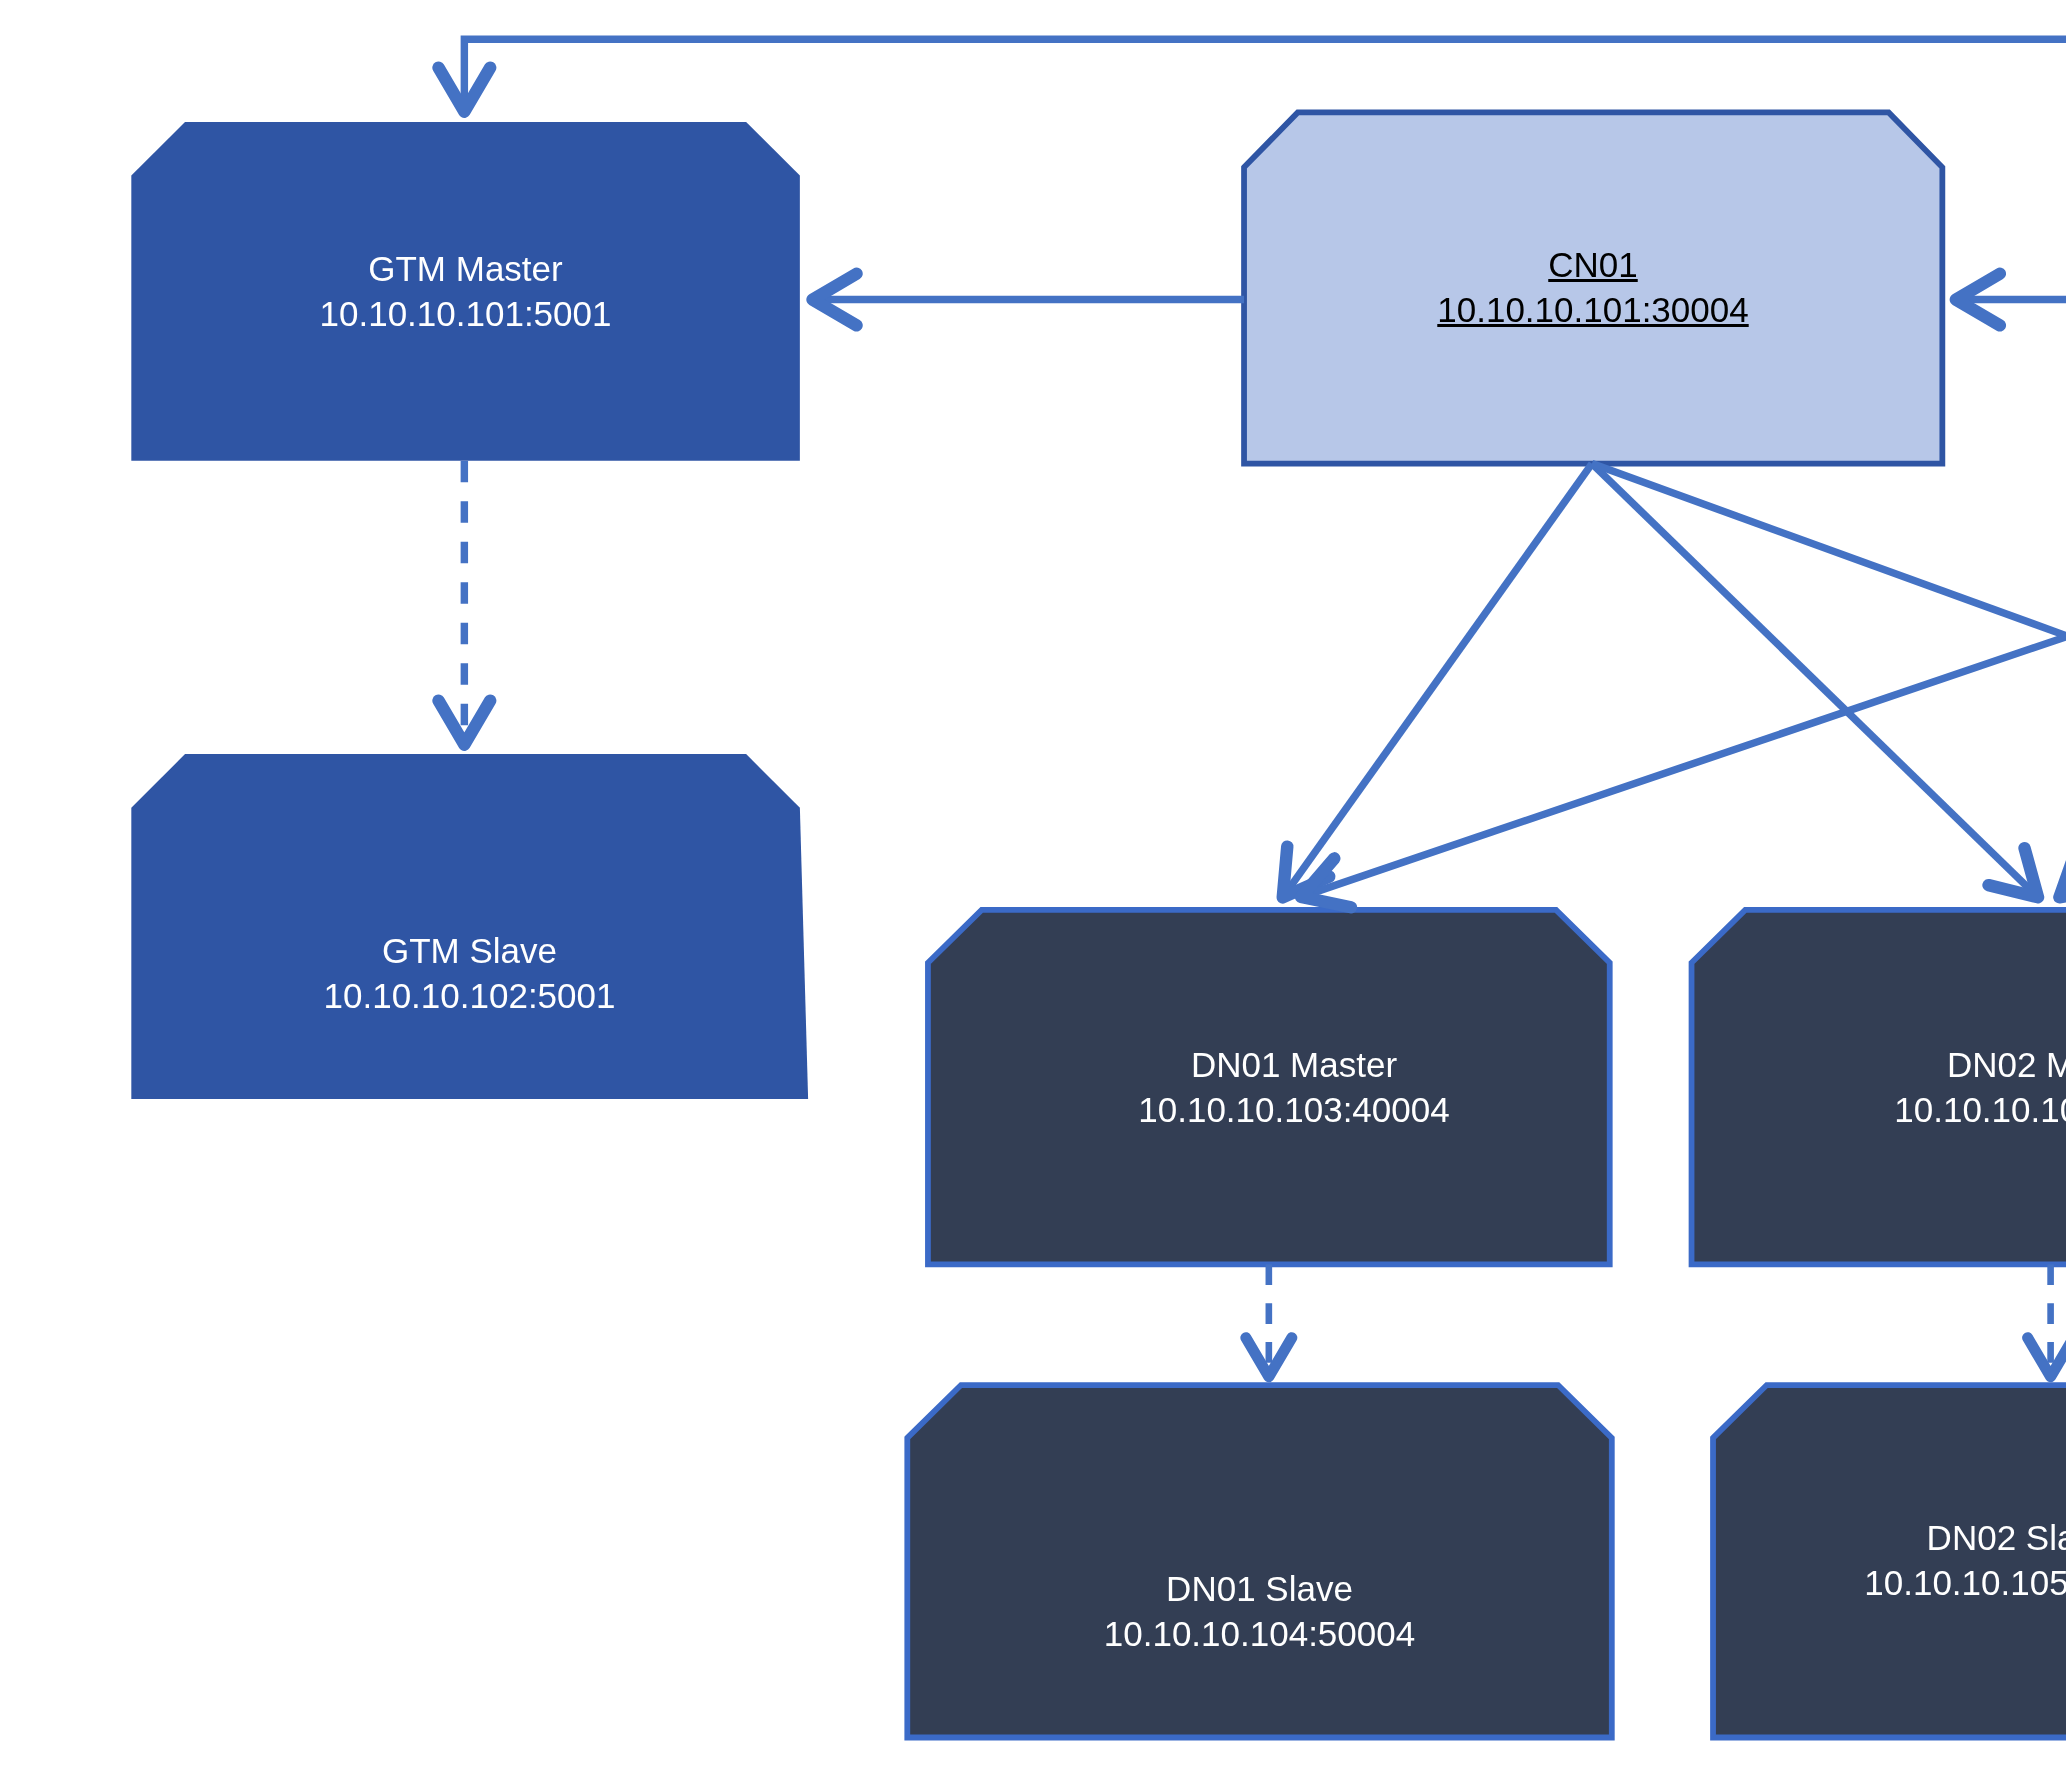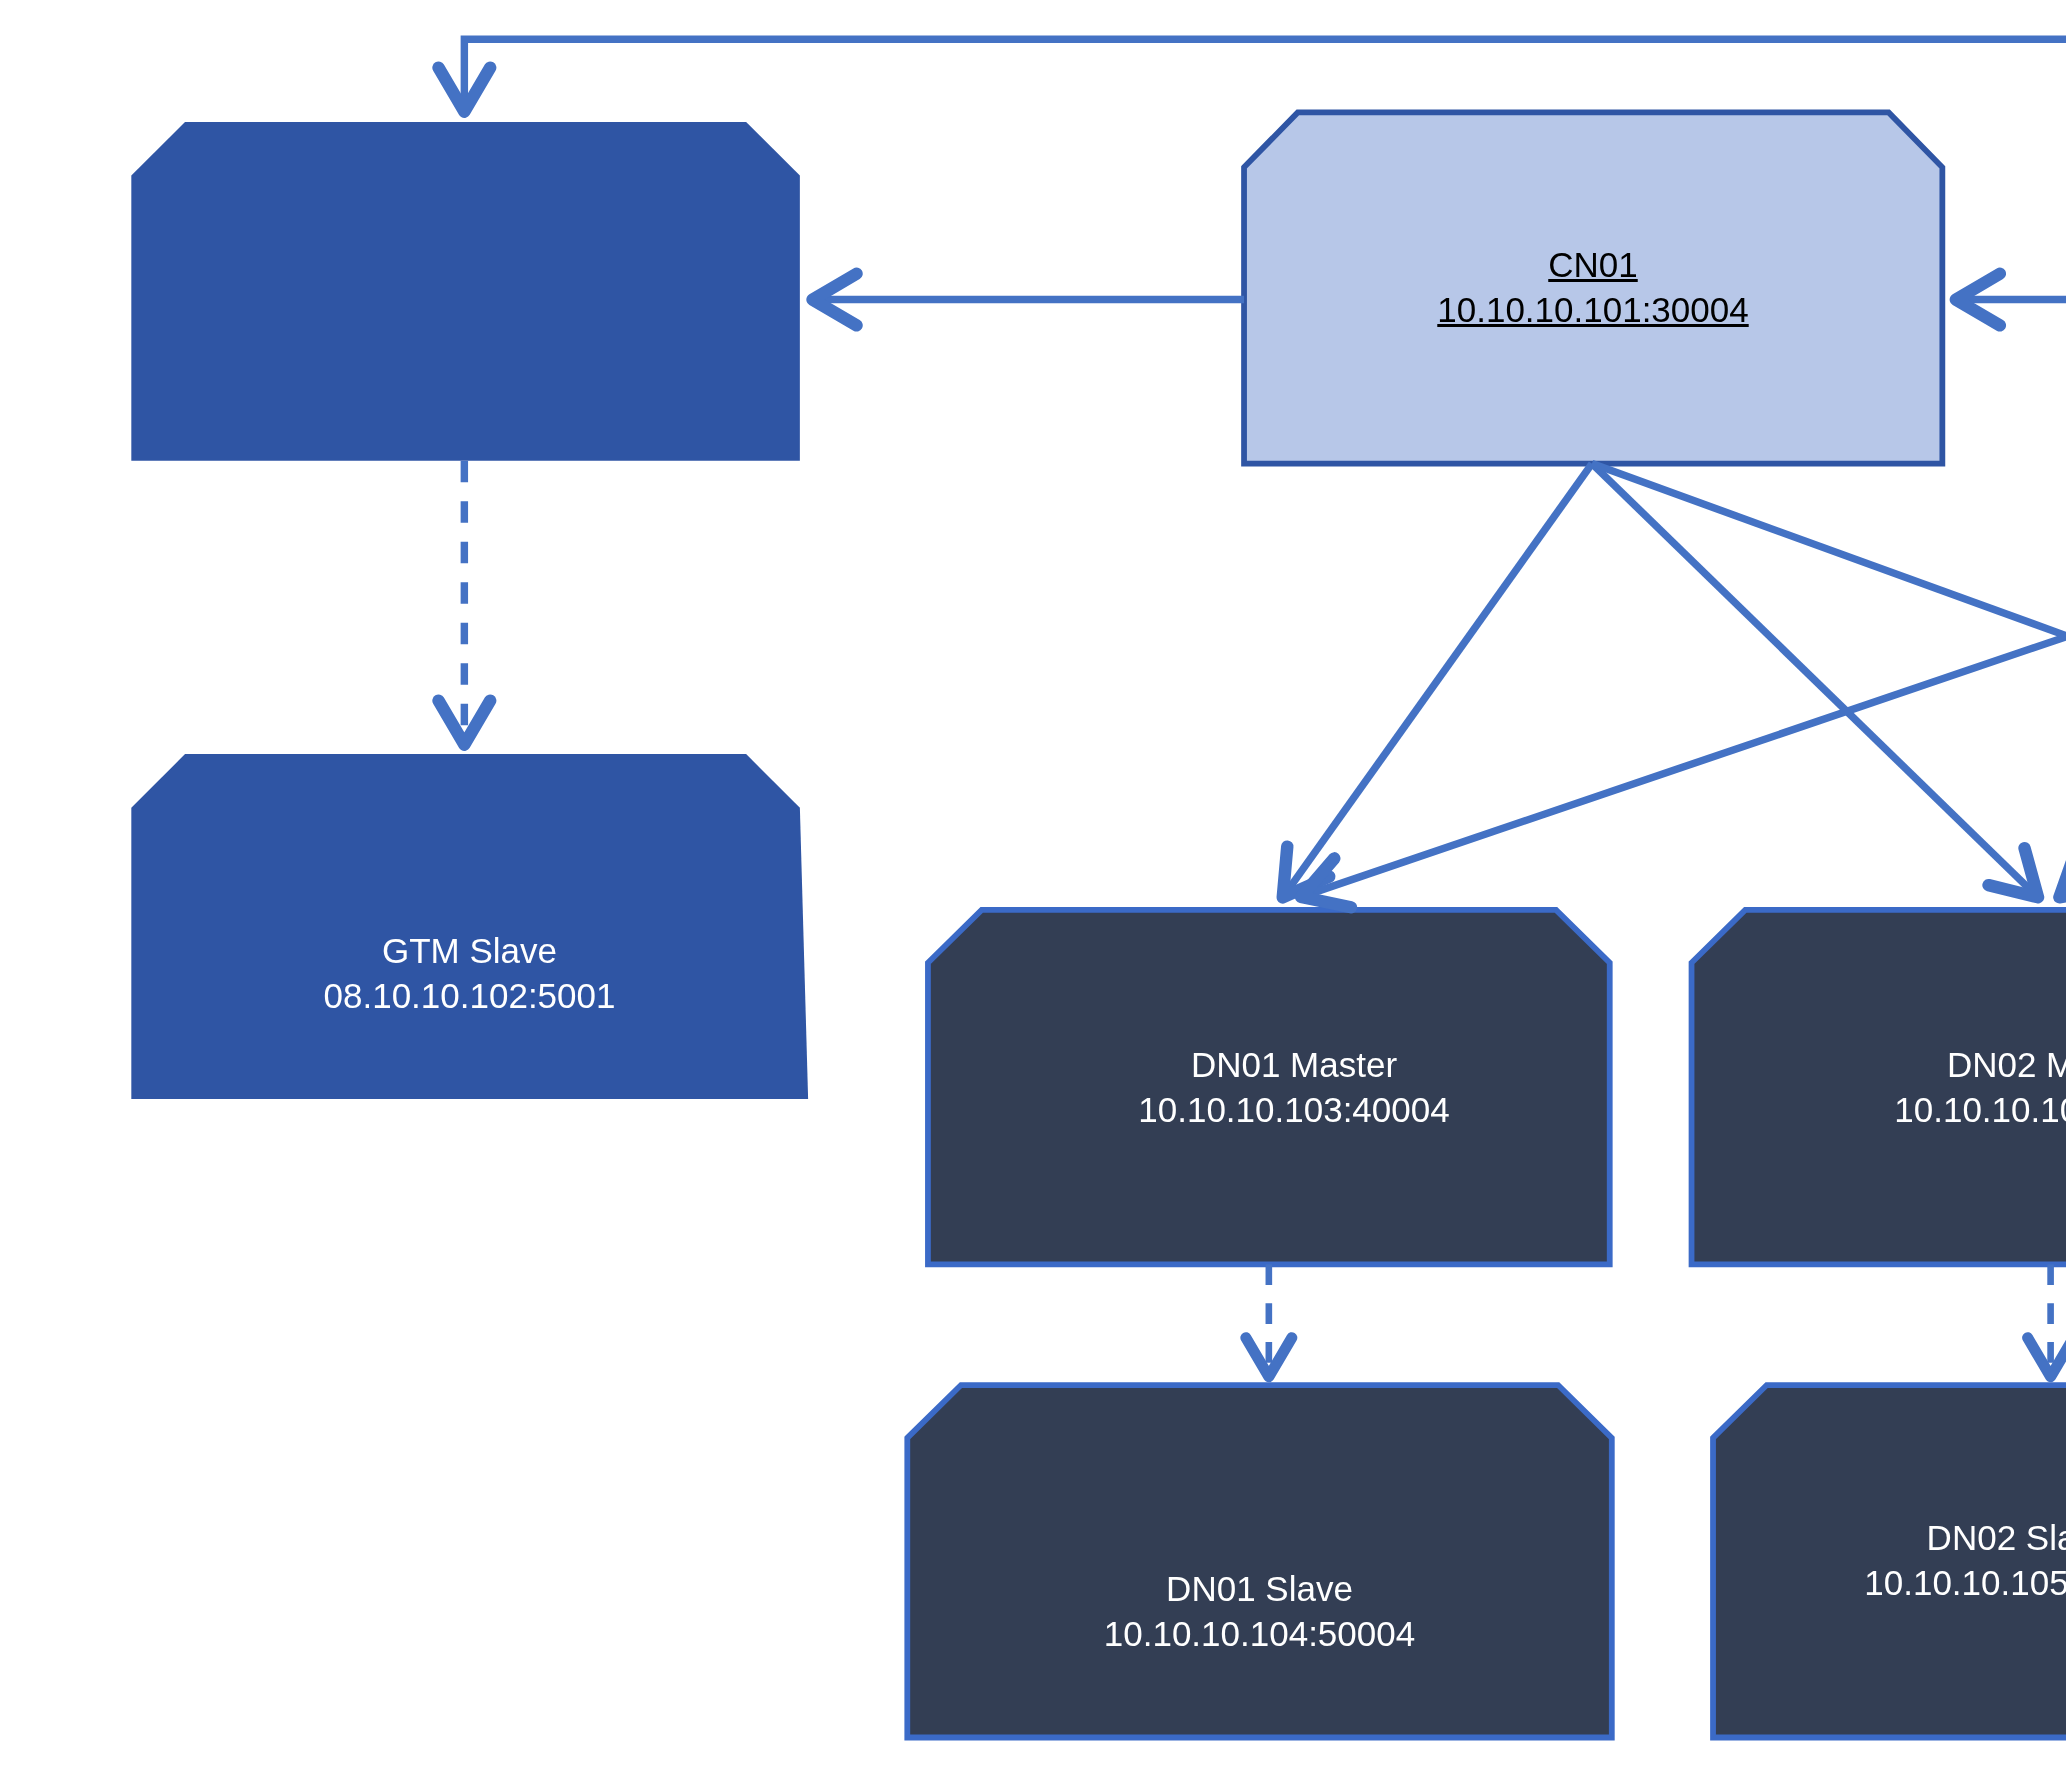--- a/index.html
+++ b/index.html
@@ -67,24 +67,28 @@
       <path d="M 6232 1122 L 3150 2170" marker-end="url(#ah)"></path>
       <path d="M 6232 1122 L 4985 2170" marker-end="url(#ah)"></path>
       <path d="M 6232 1122 L 6790 2170" marker-end="url(#ah)"></path>
 
       <path d="M 3070 3060 L 3070 3330" stroke-width="16" stroke-dasharray="50 44" marker-end="url(#ah)"></path>
       <path d="M 4962 3060 L 4962 3330" stroke-width="16" stroke-dasharray="50 44" marker-end="url(#ah)"></path>
       <path d="M 6853 3060 L 6853 3330" stroke-width="16" stroke-dasharray="50 44" marker-end="url(#ah)"></path>
     </g>
   </svg>
 
+  <div class="node gtm" style="left:131px;top:122px;width:669px;height:339px;">
+    <span class="l1">GTM Master</span>
+    <span class="l2">10.10.10.101:5001</span>
+  </div>
 
   <div class="node gtm" style="left:131px;top:754px;width:677px;height:440px;">
     <span class="l1">GTM Slave</span>
-    <span class="l2">08.10.10.102:5001</span>
+    <span class="l2">10.10.10.102:5001</span>
   </div>
 
   <div class="node cn" style="left:1244px;top:112px;width:698px;height:351px;text-decoration:underline;">
     <span class="l1">CN01</span>
     <span class="l2">10.10.10.101:30004</span>
   </div>
 
   <div class="node dn" style="left:953px;top:910px;width:682px;height:355px;">
     <span class="l1">DN01 Master</span>
     <span class="l2">10.10.10.103:40004</span>

